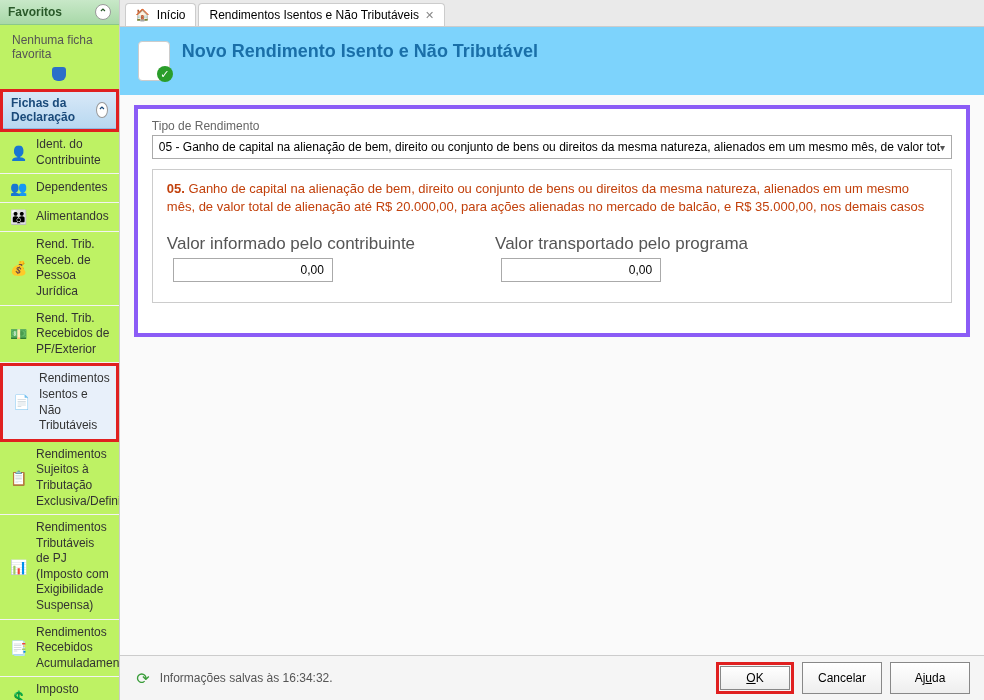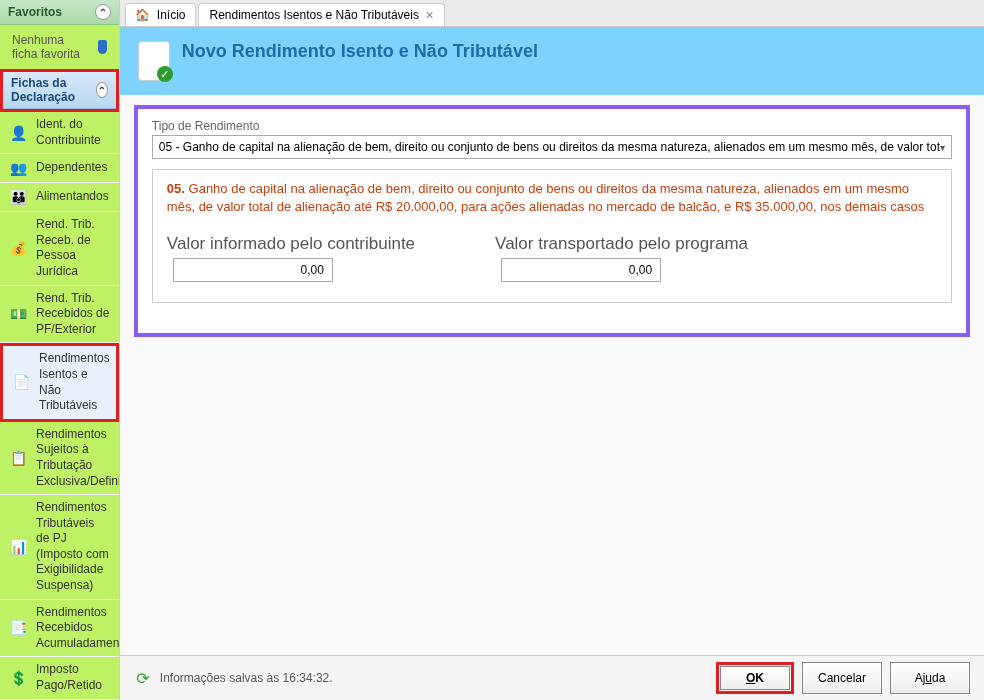--- a/index.html
+++ b/index.html
@@ -8,21 +8,21 @@
     .sidebar { width: 260px; height: 700px; background: #bef264; border-right: 1px solid #ccc; display: flex; flex-direction: column; overflow-y: auto; overflow-x: hidden; }
     .sidebar::-webkit-scrollbar { width: 12px; }
     .sidebar::-webkit-scrollbar-track { background: #f0f0f0; }
     .sidebar::-webkit-scrollbar-thumb { background: #c0c0c0; border-radius: 0; }
     
     .panel-header { padding: 4px 8px; font-weight: bold; font-size: 12px; display: flex; justify-content: space-between; align-items: center; cursor: pointer; }
     .panel-header.green { background: linear-gradient(#c8e8c8, #a8d8a8); color: #2a5a2a; border-bottom: 1px solid #8bc88b; }
     .panel-header.blue { background: linear-gradient(#d8e8f8, #b8d8f0); color: #1a4a7a; border-bottom: 1px solid #90b8e0; }
     .panel-header .chevron { width: 16px; height: 16px; border: 1px solid #999; border-radius: 50%; display: flex; align-items: center; justify-content: center; font-size: 10px; background: #fff; }
     
-    .no-favorite { padding: 8px 12px; color: #555; display: flex; align-items: center; gap: 6px; }
+    .no-favorite { padding: 8px 12px; color: #555; display: flex; align-items: center; gap: 6px; flex-direction: column; }
     .shield-icon { width: 14px; height: 14px; background: #2a6fc9; border-radius: 3px 3px 6px 6px; display: inline-block; }
     
     .highlight-red { border: 3px solid #e02020; }
     .fichas-header-wrap { margin: 0; padding: 0; }
     
     .nav-item { padding: 5px 8px 5px 10px; display: flex; align-items: center; gap: 8px; cursor: pointer; color: #333; border-bottom: 1px solid #f3f3f3; line-height: 1.3; }
     .nav-item .icon { width: 18px; height: 18px; flex-shrink: 0; display: flex; align-items: center; justify-content: center; font-size: 14px; }
     .nav-item.selected { background: #e8f0fa; }
     .nav-item.highlight { border: 3px solid #e02020; margin: 0; }
     
@@ -49,21 +49,21 @@
     .value-col { display: flex; flex-direction: column; gap: 4px; }
     .value-col label { color: #555; font-size: 17px; }
     .value-input { width: 160px; padding: 4px 8px; border: 1px solid #aaa; text-align: right; font-size: 12px; margin-left: 6px; }
     
     .footer { display: flex; align-items: center; justify-content: space-between; padding: 6px 14px; border-top: 1px solid #ccc; background: #f5f5f5; }
     .footer-left { display: flex; align-items: center; gap: 8px; color: #555; }
     .refresh-icon { width: 18px; height: 18px; display: flex; align-items: center; justify-content: center; color: #3a9d3a; font-size: 16px; }
     .footer-right { display: flex; gap: 8px; }
     .btn { min-width: 80px; padding: 4px 14px; border: 1px solid #888; background: linear-gradient(#fff,#eee); cursor: pointer; font-size: 12px; text-align: center; }
     .btn-ok-wrap { border: 3px solid #e02020; padding: 1px; }
-    .btn-ok-wrap .btn { min-width: 70px; font-weight: bold; }
+    .btn-ok-wrap .btn { min-width: 70px; }
     .underline { text-decoration: underline; }
   </style>
 </head>
 <body>
 
 <div class="sidebar">
   <div class="panel-header green">
     <span>Favoritos</span>
     <span class="chevron">⌃</span>
   </div>

